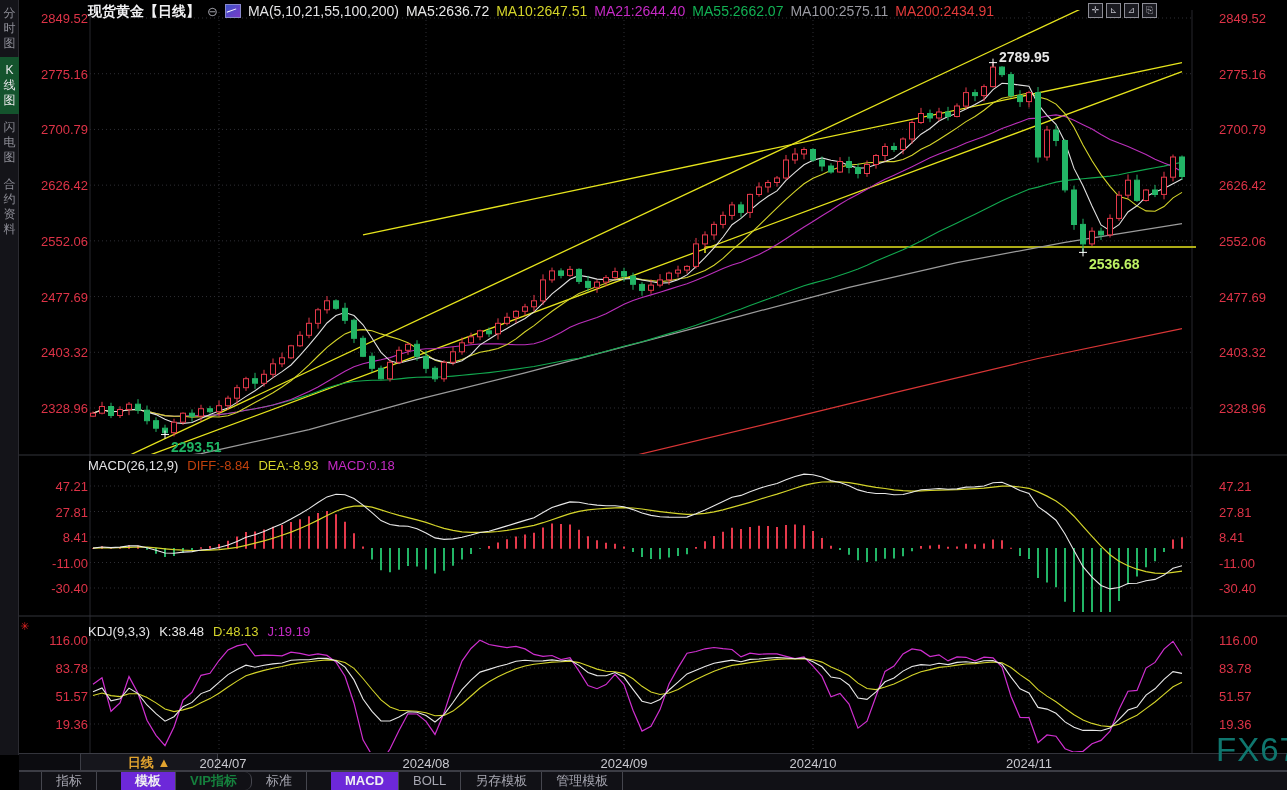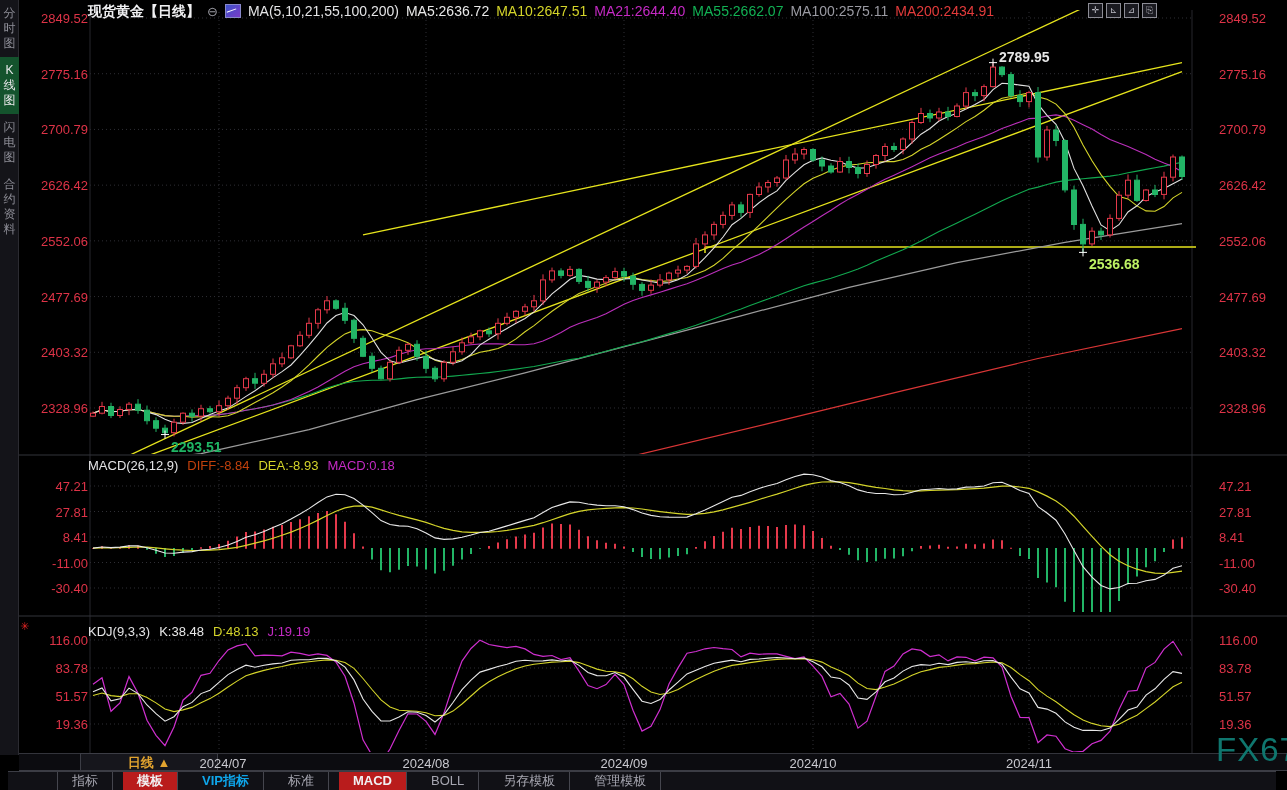--- a/index.html
+++ b/index.html
@@ -34,27 +34,27 @@
   .mlbl{position:absolute;top:756px;font-size:13px;color:#c9c9cf;transform:translateX(-50%);}
   .anno{position:absolute;font-size:14px;font-weight:bold;white-space:nowrap;}
   .starburst{position:absolute;left:20px;top:620px;color:#d22;font-size:11px;}
   
   #xrow{position:absolute;left:19px;top:753px;width:1268px;height:18px;background:#0c0c10;
         border-top:1px solid #33343b;border-bottom:1px solid #3c3d45;box-sizing:border-box;}
   #interval-tab{position:absolute;left:80px;top:753px;width:138px;height:18px;line-height:17px;
         text-align:center;color:#e2a42f;font-size:13px;font-weight:bold;background:#16161c;
         border:1px solid #3c3d45;box-sizing:border-box;cursor:pointer;}
   
-  #toolbar{position:absolute;left:8px;top:771px;width:1268px;height:19px;background:#111116;
-        border-top:1px solid #3c3d45;box-sizing:border-box;display:flex;padding-left:49px;gap:10px;}
+  #toolbar{position:absolute;left:19px;top:771px;width:1268px;height:19px;background:#111116;
+        border-top:1px solid #3c3d45;box-sizing:border-box;display:flex;padding-left:22px;}
   .tb-btn{height:18px;line-height:17px;padding:0 14px;font-size:13px;color:#a6a6b0;
         border-right:1px solid #45464e;cursor:pointer;white-space:nowrap;}
   .tb-btn:first-child{border-left:1px solid #45464e;}
-  .tb-btn.sel{background:#b91c1c;color:#f0f0f2;font-weight:bold;}
-  .tb-btn.vip{color:#0ea5e9;font-weight:bold;}
+  .tb-btn.sel{background:#6d28d9;color:#f0f0f2;font-weight:bold;margin-left:24px;}
+  .tb-btn.vip{color:#15803d;font-weight:bold;border-radius:7px;}
   #watermark{position:absolute;left:1216px;top:731px;font-size:33px;color:#0f766e;
         letter-spacing:1px;font-weight:400;}
   svg{position:absolute;left:0;top:0;}
 </style>
 </head>
 <body>
 
 <div id="app">
 
   <svg id="chart-svg" width="1287" height="790">

